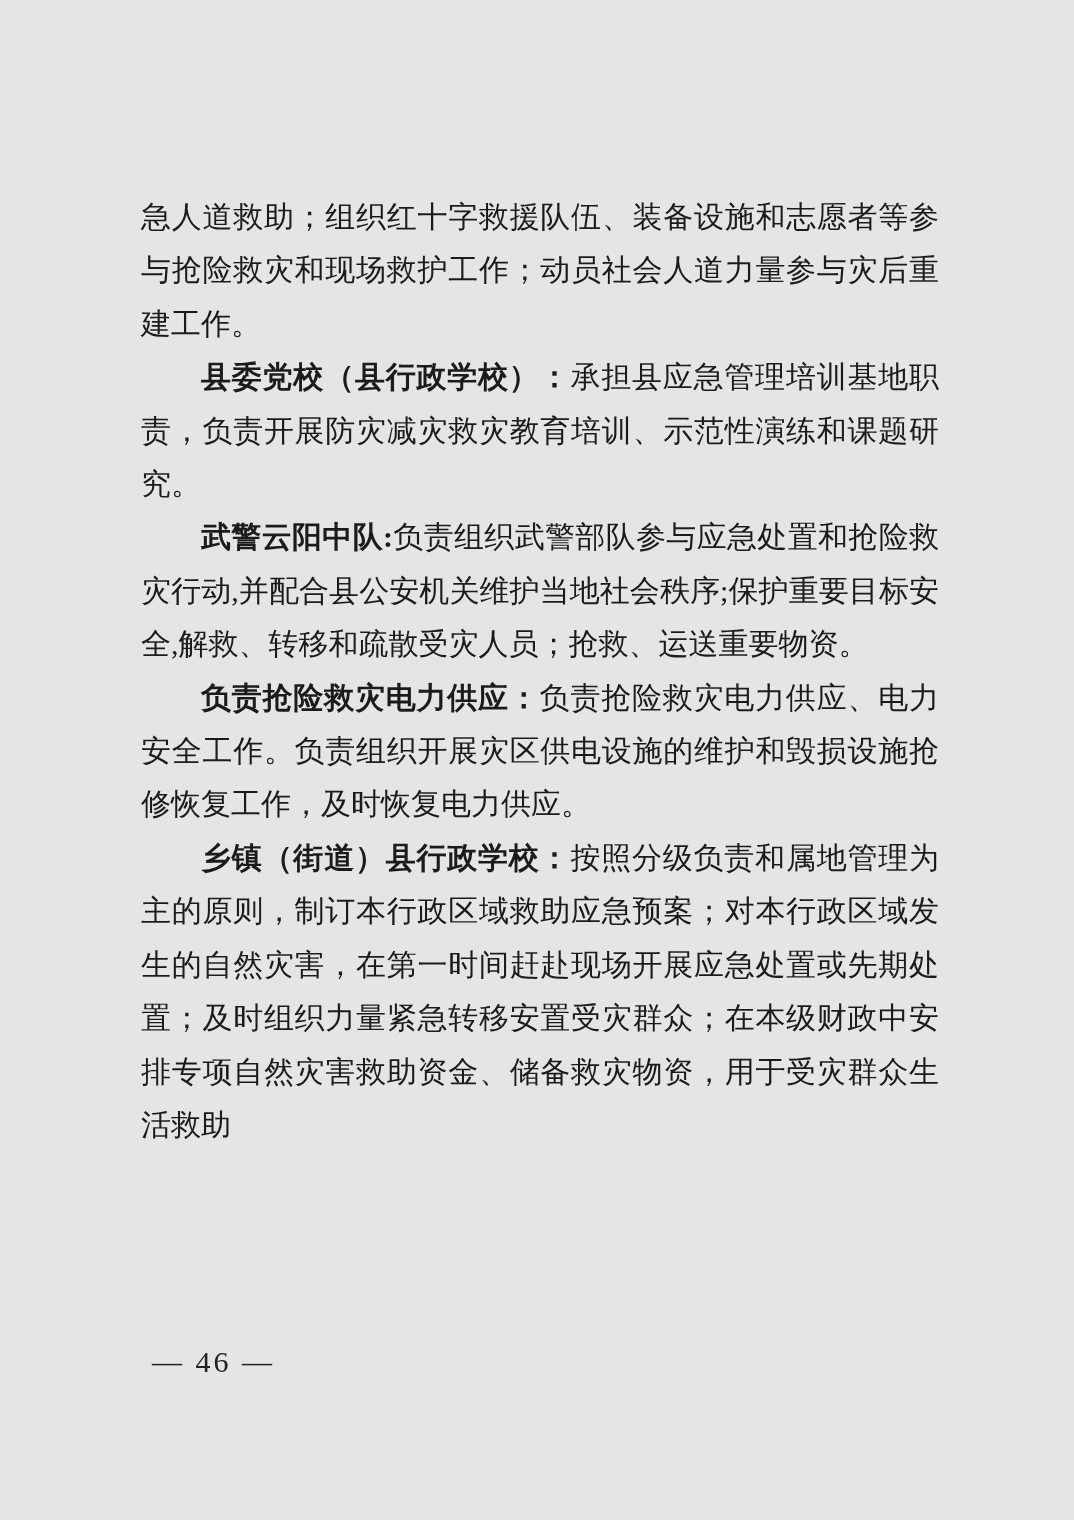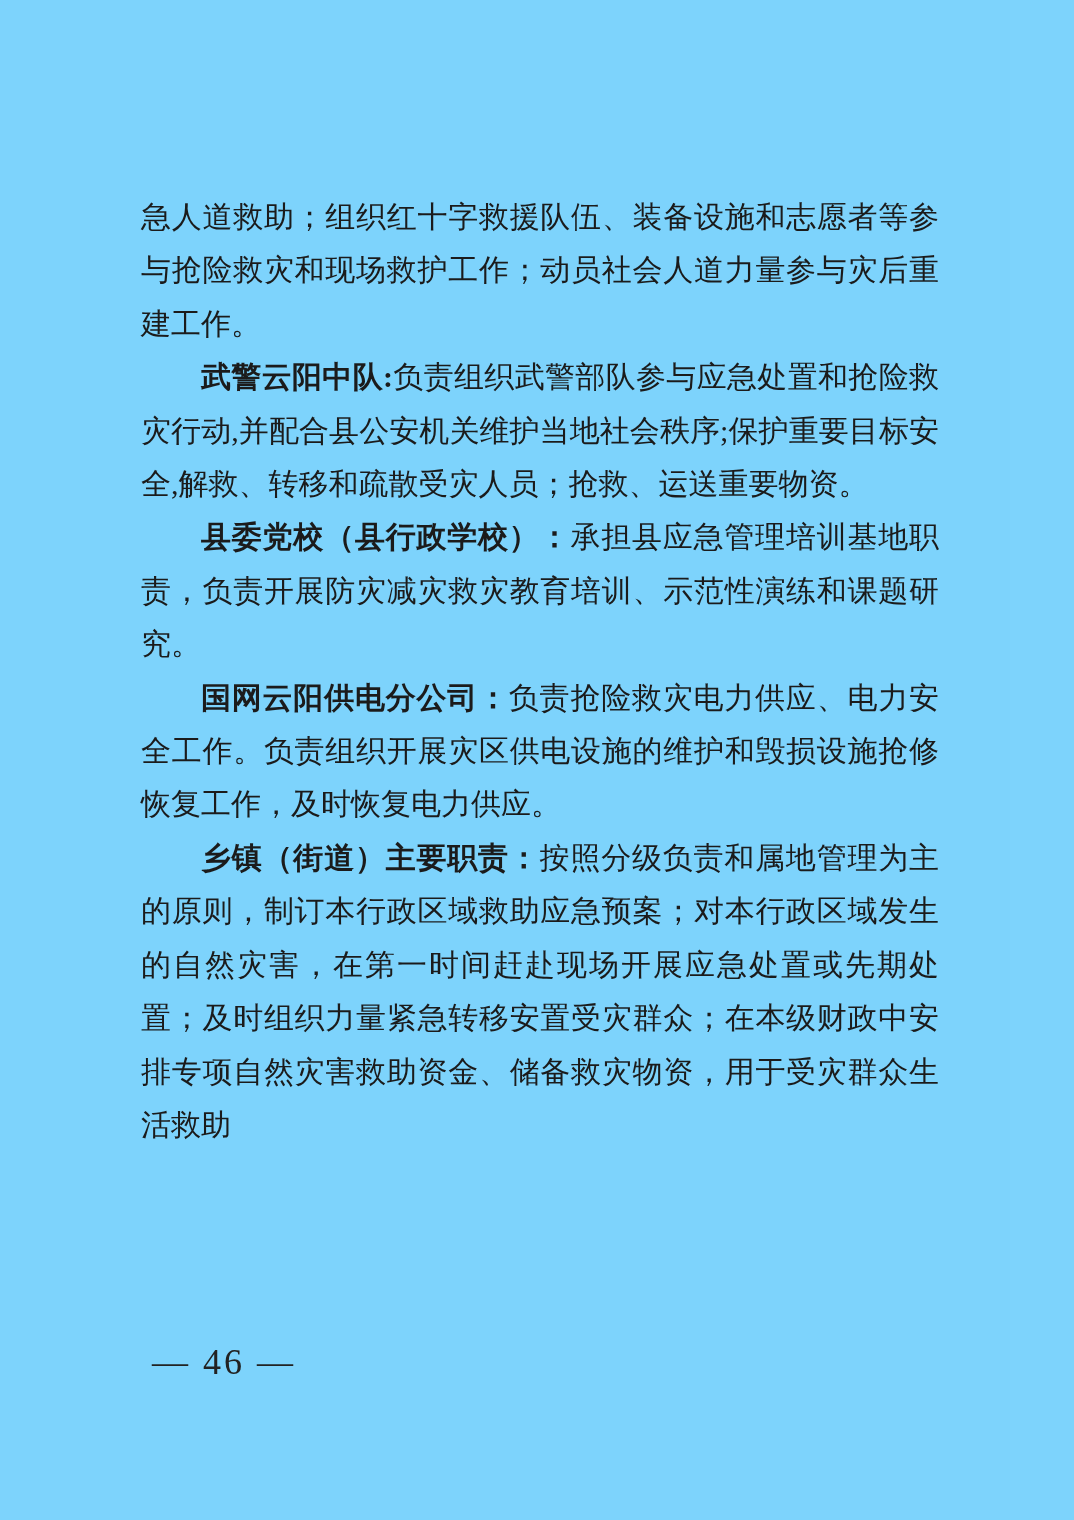--- a/index.html
+++ b/index.html
@@ -11,21 +11,21 @@
     height: 1520px;
     background: #ffffff;
     position: relative;
     font-family: "Liberation Serif", "DejaVu Serif", serif;
     color: #1b1b1b;
     overflow: hidden;
   }
   .page {
     position: absolute;
     inset: 0;
-    background: #7dd3fc;
+    background: #e5e5e5;
   }
   .text-block {
     position: absolute;
     left: 141px;
     top: 190px;
     width: 798px;
     font-size: 30px;
     line-height: 53.4px;
     text-align: justify;
   }
@@ -37,42 +37,42 @@
   .text-block p.indent {
     text-indent: 2em;
   }
   .lead {
     font-weight: 700;
   }
   .page-footer {
     position: absolute;
     left: 152px;
     top: 1344px;
-    font-size: 36px;
+    font-size: 30px;
     line-height: 36px;
     letter-spacing: 3px;
     color: #222222;
   }
 </style>
 </head>
 <body>
 
 <div class="page">
 
   <div class="text-block">
 
     <p><span>急人道救助；组织红十字救援队伍、装备设施和志愿者等参与抢险救灾和现场救护工作；动员社会人道力量参与灾后重建工作。</span></p>
 
+    <p class="indent"><span class="lead">县委党校（县行政学校）：</span><span>承担县应急管理培训基地职责，负责开展防灾减灾救灾教育培训、示范性演练和课题研究。</span></p>
+
     <p class="indent"><span class="lead">武警云阳中队:</span><span>负责组织武警部队参与应急处置和抢险救灾行动,并配合县公安机关维护当地社会秩序;保护重要目标安全,解救、转移和疏散受灾人员；抢救、运送重要物资。</span></p>
 
-    <p class="indent"><span class="lead">县委党校（县行政学校）：</span><span>承担县应急管理培训基地职责，负责开展防灾减灾救灾教育培训、示范性演练和课题研究。</span></p>
-
-    <p class="indent"><span class="lead">国网云阳供电分公司：</span><span>负责抢险救灾电力供应、电力安全工作。负责组织开展灾区供电设施的维护和毁损设施抢修恢复工作，及时恢复电力供应。</span></p>
+    <p class="indent"><span class="lead">负责抢险救灾电力供应：</span><span>负责抢险救灾电力供应、电力安全工作。负责组织开展灾区供电设施的维护和毁损设施抢修恢复工作，及时恢复电力供应。</span></p>
 
 
 
-    <p class="indent"><span class="lead">乡镇（街道）主要职责：</span><span>按照分级负责和属地管理为主的原则，制订本行政区域救助应急预案；对本行政区域发生的自然灾害，在第一时间赶赴现场开展应急处置或先期处置；及时组织力量紧急转移安置受灾群众；在本级财政中安排专项自然灾害救助资金、储备救灾物资，用于受灾群众生活救助</span></p>
+    <p class="indent"><span class="lead">乡镇（街道）县行政学校：</span><span>按照分级负责和属地管理为主的原则，制订本行政区域救助应急预案；对本行政区域发生的自然灾害，在第一时间赶赴现场开展应急处置或先期处置；及时组织力量紧急转移安置受灾群众；在本级财政中安排专项自然灾害救助资金、储备救灾物资，用于受灾群众生活救助</span></p>
 
   </div>
 
   <div class="page-footer">— 46 —</div>
 
 </div>
 
 </body></html>

